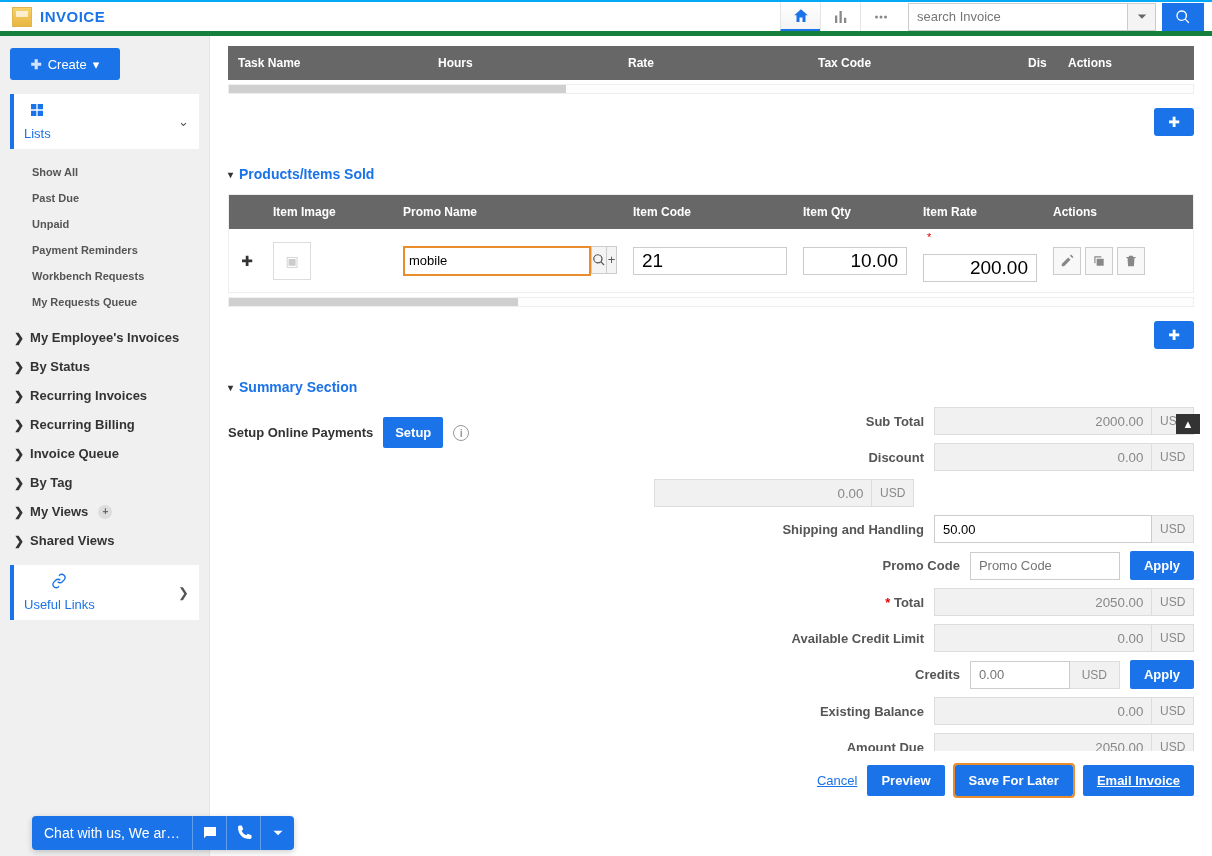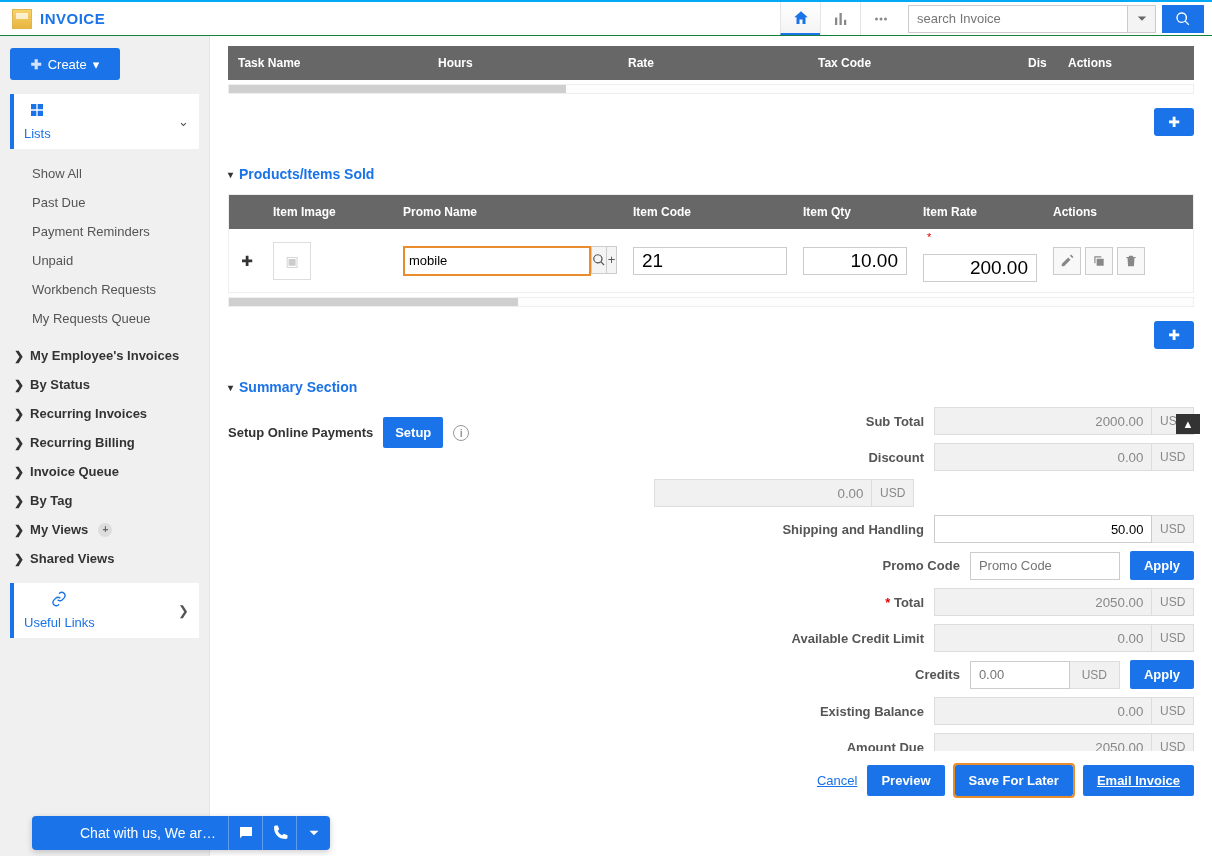--- a/index.html
+++ b/index.html
@@ -1,19 +1,19 @@
 <!DOCTYPE html>
 <html><head>
 <meta charset="utf-8">
 <style>
 * { box-sizing: border-box; margin: 0; padding: 0; font-family: Arial, Helvetica, sans-serif; }
 body { font-size: 13px; color: #333; background: #fff; overflow: hidden; }
 
 
-.top-bar { display: flex; align-items: center; height: 36px; border-top: 2px solid #03a9f4; border-bottom: 1px solid #15803d; background: #fff; }
+.top-bar { display: flex; align-items: center; height: 36px; border-top: 2px solid #03a9f4; border-bottom: 5px solid #15803d; background: #fff; }
 .app-title { display: flex; align-items: center; gap: 8px; padding: 0 12px; flex: 0 0 210px; }
 .app-title .logo { width: 20px; height: 20px; background: linear-gradient(#f7d26a,#e8b63f); border: 1px solid #e0b44e; position: relative; }
 .app-title .logo::after { content:""; position:absolute; left:3px; top:3px; right:3px; height:6px; background:#fff; opacity:.7; }
 .app-title .title-text { color: #1a73e8; font-weight: bold; letter-spacing: .5px; font-size: 15px; }
 .top-right { margin-left: auto; display: flex; align-items: center; height: 100%; gap: 0; }
 .top-btn { width: 40px; height: 100%; display: flex; align-items: center; justify-content: center; color: #888; border-left: 1px solid #e5e5e5; cursor: pointer; }
 .top-btn.active { color: #1a73e8; background: linear-gradient(#fff,#f4f4f4); border-bottom:2px solid #1a73e8; }
 .top-btn svg { width: 18px; height: 18px; }
 .search-wrap { display: flex; align-items: center; margin: 0 8px; }
 .search-input { width: 220px; height: 28px; border: 1px solid #ccc; padding: 0 8px; font-size: 13px; }
@@ -27,21 +27,21 @@
 .collapse-handle { position:absolute; right:-12px; top:300px; width:12px; height:60px; background:#f0f0f0; border:1px solid #ccc; border-left:0; display:flex; align-items:center; justify-content:center; color:#555; cursor:pointer; font-size:12px; }
 .main { flex: 1; background:#fff; overflow-y: auto; position: relative; padding: 10px 18px 60px 18px; }
 
 
 .create-btn { width: 110px; height: 32px; background: #1a73e8; color: #fff; border: 0; border-radius: 3px; margin-bottom: 14px; display:flex; align-items:center; justify-content:center; gap:6px; cursor:pointer; font-size:13px; }
 .create-btn .plus { font-weight:bold; opacity:.8; }
 .sb-panel { background:#fff; border-left:4px solid #1a73e8; padding:8px 10px; display:flex; align-items:center; justify-content:space-between; margin-bottom:6px; cursor:pointer; }
 .sb-panel .lbl { color:#1a73e8; display:flex; align-items:center; gap:8px;flex-direction:column; }
 .sb-panel .chev { color:#555; }
 .sb-sublist { padding: 4px 0 8px 0; }
-.sb-sub { padding: 7px 10px 7px 22px; color:#555; font-size:13px; cursor:pointer; font-weight:normal; }
+.sb-sub { padding: 7px 10px 7px 22px; color:#555; font-size:11px; cursor:pointer; font-weight:bold; }
 .sb-item { padding: 7px 4px; color:#333; font-size:13px; font-weight:bold; cursor:pointer; display:flex; align-items:center; gap:6px; }
 .sb-item .chev { color:#333; font-size:12px; }
 .sb-item .plus-circ { width:14px; height:14px; background:#ddd; border-radius:50%; color:#666; display:inline-flex; align-items:center; justify-content:center; font-size:10px; margin-left:4px; }
 
 
 .tbl-header { display:flex; background:#676767; color:#fff; font-weight:bold; font-size:12px; }
 .tbl-header > div { padding:10px 10px; }
 .scroll-track { height:10px; background:#fdfdfd; border:1px solid #eee; margin-top:4px; position:relative; }
 .scroll-thumb { position:absolute; left:0; top:0; bottom:0; width:35%; background:#cfcfcf; }
 .add-btn { width:40px; height:28px; background:#1a73e8; color:#fff; border:0; border-radius:3px; display:flex; align-items:center; justify-content:center; cursor:pointer; float:right; margin-top:14px; }
@@ -79,21 +79,21 @@
 .setup-row { display:flex; align-items:center; gap:10px; font-weight:bold; color:#333; margin-top:10px; }
 .setup-btn { background:#1a73e8; color:#fff; border:0; padding:8px 12px; cursor:pointer; border-radius:2px; font-size:13px; font-weight:bold; }
 .info-circ { width:16px; height:16px; border:1px solid #999; border-radius:50%; color:#999; display:inline-flex; align-items:center; justify-content:center; font-size:11px; font-weight:bold; }
 
 .summary { width:540px; margin-left:auto; }
 .sum-row { display:flex; align-items:center; margin-bottom:8px; }
 .sum-lbl { flex:1; text-align:right; padding-right:10px; font-weight:bold; color:#555; }
 .sum-lbl .req { color:#d00; }
 .sum-val { width:260px; }
 .sum-val .ro { height:28px; background:#f1f1f1; border:1px solid #ddd; color:#888; padding:0 8px; text-align:right; width:100%; }
-.sum-val .inp { height:28px; border:1px solid #ccc; padding:0 8px; text-align:right; width:100%; font-size:13px; }
+.sum-val .inp { height:28px; border:1px solid #ccc; padding:0 8px; width:100%; font-size:13px; }
 .sum-unit { width:50px; height:28px; background:#f1f1f1; border:1px solid #ddd; border-left:0; color:#888; display:flex; align-items:center; justify-content:center; font-size:12px; }
 .sum-input-group { display:flex; }
 .apply-btn { background:#1a73e8; color:#fff; border:0; padding:7px 14px; cursor:pointer; border-radius:2px; font-size:13px; margin-left:10px; font-weight:bold; }
 .promo-row .sum-val { width:auto; }
 .promo-row input { width:150px; height:28px; border:1px solid #ccc; padding:0 8px; font-size:13px; }
 .credits-row .sum-val { width:auto; display:flex; }
 .credits-row input { width:100px; height:28px; border:1px solid #ccc; padding:0 8px; font-size:13px; color:#aaa; }
 
 
 .footer-actions { position:sticky; bottom:0; background:#fff; padding:14px 0 0 0; text-align:right; display:flex; justify-content:flex-end; align-items:center; gap:10px; }
@@ -101,21 +101,21 @@
 .f-btn { border:0; padding:8px 14px; color:#fff; cursor:pointer; border-radius:2px; font-size:13px; font-weight:bold; }
 .f-btn.preview { background:#1a73e8; }
 .f-btn.save { background:#1a73e8; outline:2px solid #e98c2b; }
 .f-btn.email { background:#1a73e8;text-decoration:underline; }
 
 
 .scroll-top { position:fixed; right:12px; top:414px; width:24px; height:20px; background:#333; color:#fff; display:flex; align-items:center; justify-content:center; font-size:11px; cursor:pointer; }
 
 
 .chat-widget { position:fixed; left:32px; bottom:6px; display:flex; background:#1a73e8; color:#fff; border-radius:4px; overflow:hidden; height:34px; align-items:center; box-shadow:0 2px 6px rgba(0,0,0,.2); }
-.chat-widget .txt { padding:0 12px; font-size:14px; white-space:nowrap; max-width:160px; overflow:hidden; text-overflow:ellipsis;margin-left:36px; }
+.chat-widget .txt { padding:0 12px; font-size:14px; white-space:nowrap; max-width:160px; overflow:hidden; text-overflow:ellipsis; }
 .chat-widget .cbtn { width:34px; height:34px; border-left:1px solid rgba(255,255,255,.3); display:flex; align-items:center; justify-content:center; cursor:pointer; }
 .chat-widget svg { width:18px; height:18px; fill:#fff; }
 
 </style>
 </head>
 <body>
 
 <div class="top-bar">
   <div class="app-title">
     <span class="logo"></span>
@@ -169,22 +169,22 @@
         <svg width="16" height="16" viewBox="0 0 24 24" fill="#1a73e8">
             <path d="M3 3h8v8H3zM13 3h8v8h-8zM3 13h8v8H3zM13 13h8v8h-8z"></path>
           </svg>
         <span>Lists</span>
       </span>
       <span class="chev">⌄</span>
     </div>
     <div class="sb-sublist">
       <div class="sb-sub">Show All</div>
       <div class="sb-sub">Past Due</div>
+      <div class="sb-sub">Unpaid</div>
       <div class="sb-sub">Payment Reminders</div>
-      <div class="sb-sub">Unpaid</div>
       <div class="sb-sub">Workbench Requests</div>
       <div class="sb-sub">My Requests Queue</div>
     </div>
 
     <div class="sb-item">
         <span class="chev">❯</span>
         <span>My Employee's Invoices</span>
       </div>
     <div class="sb-item">
         <span class="chev">❯</span>

